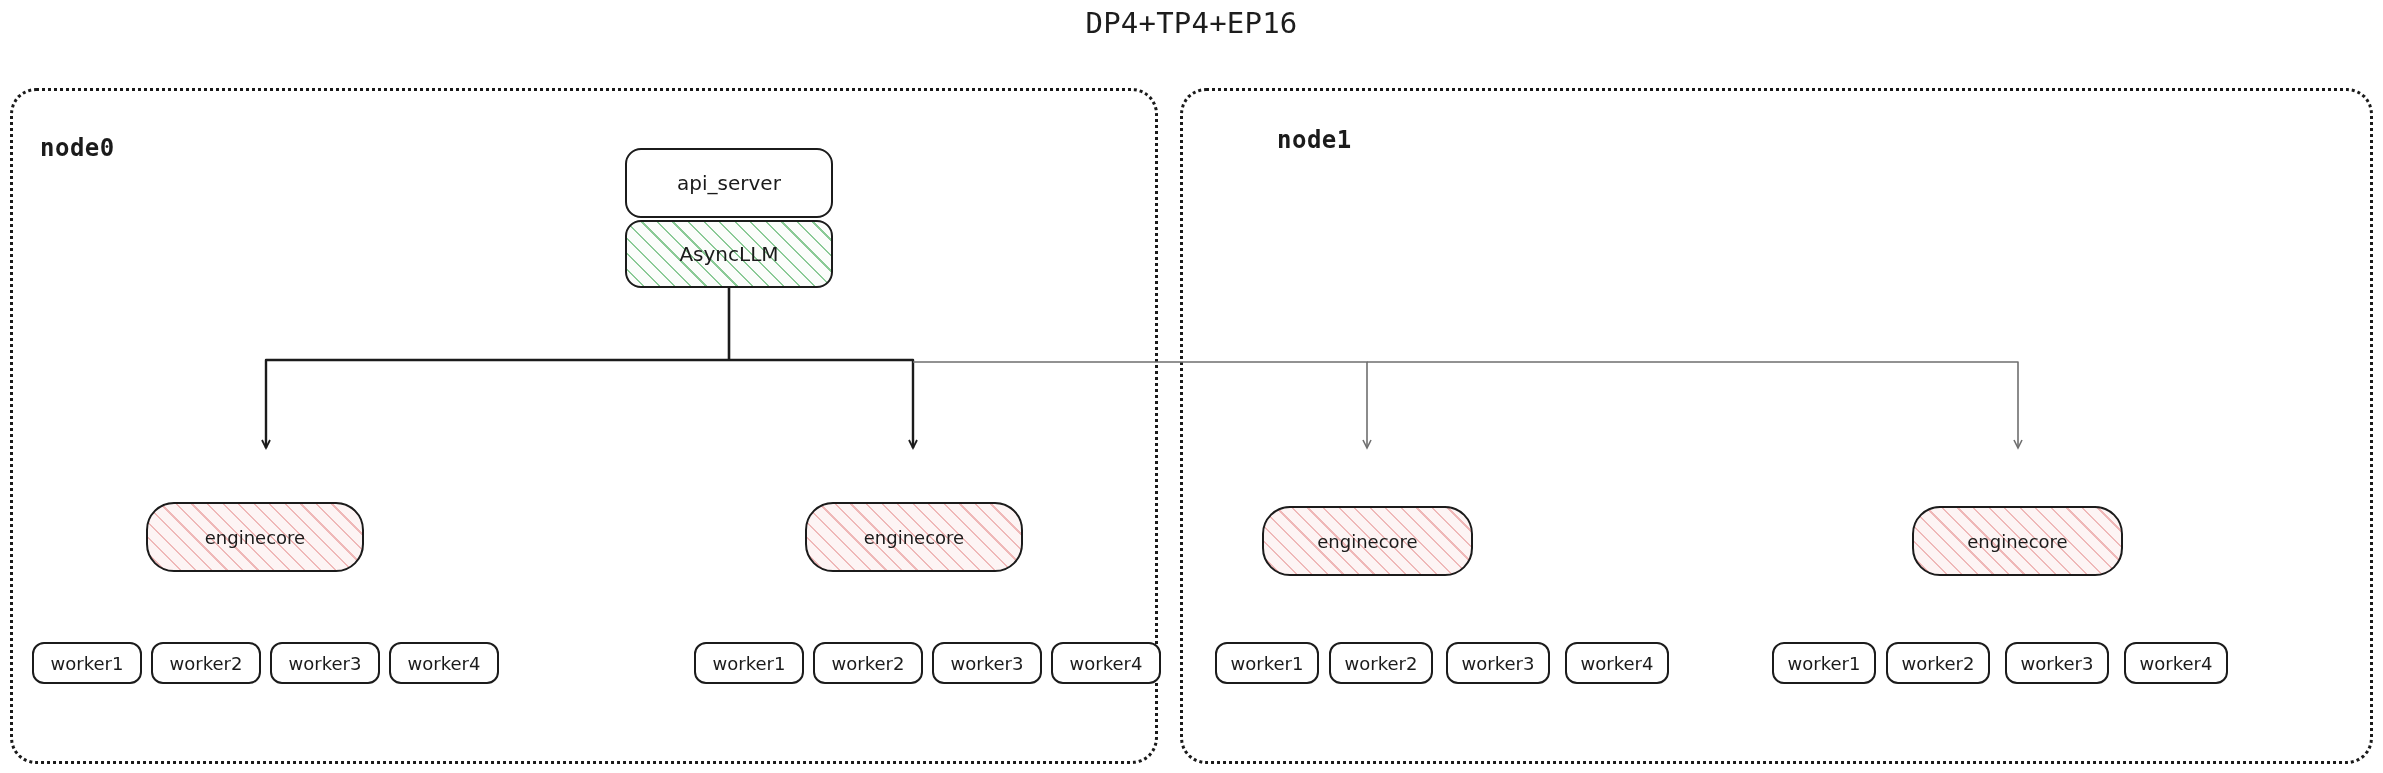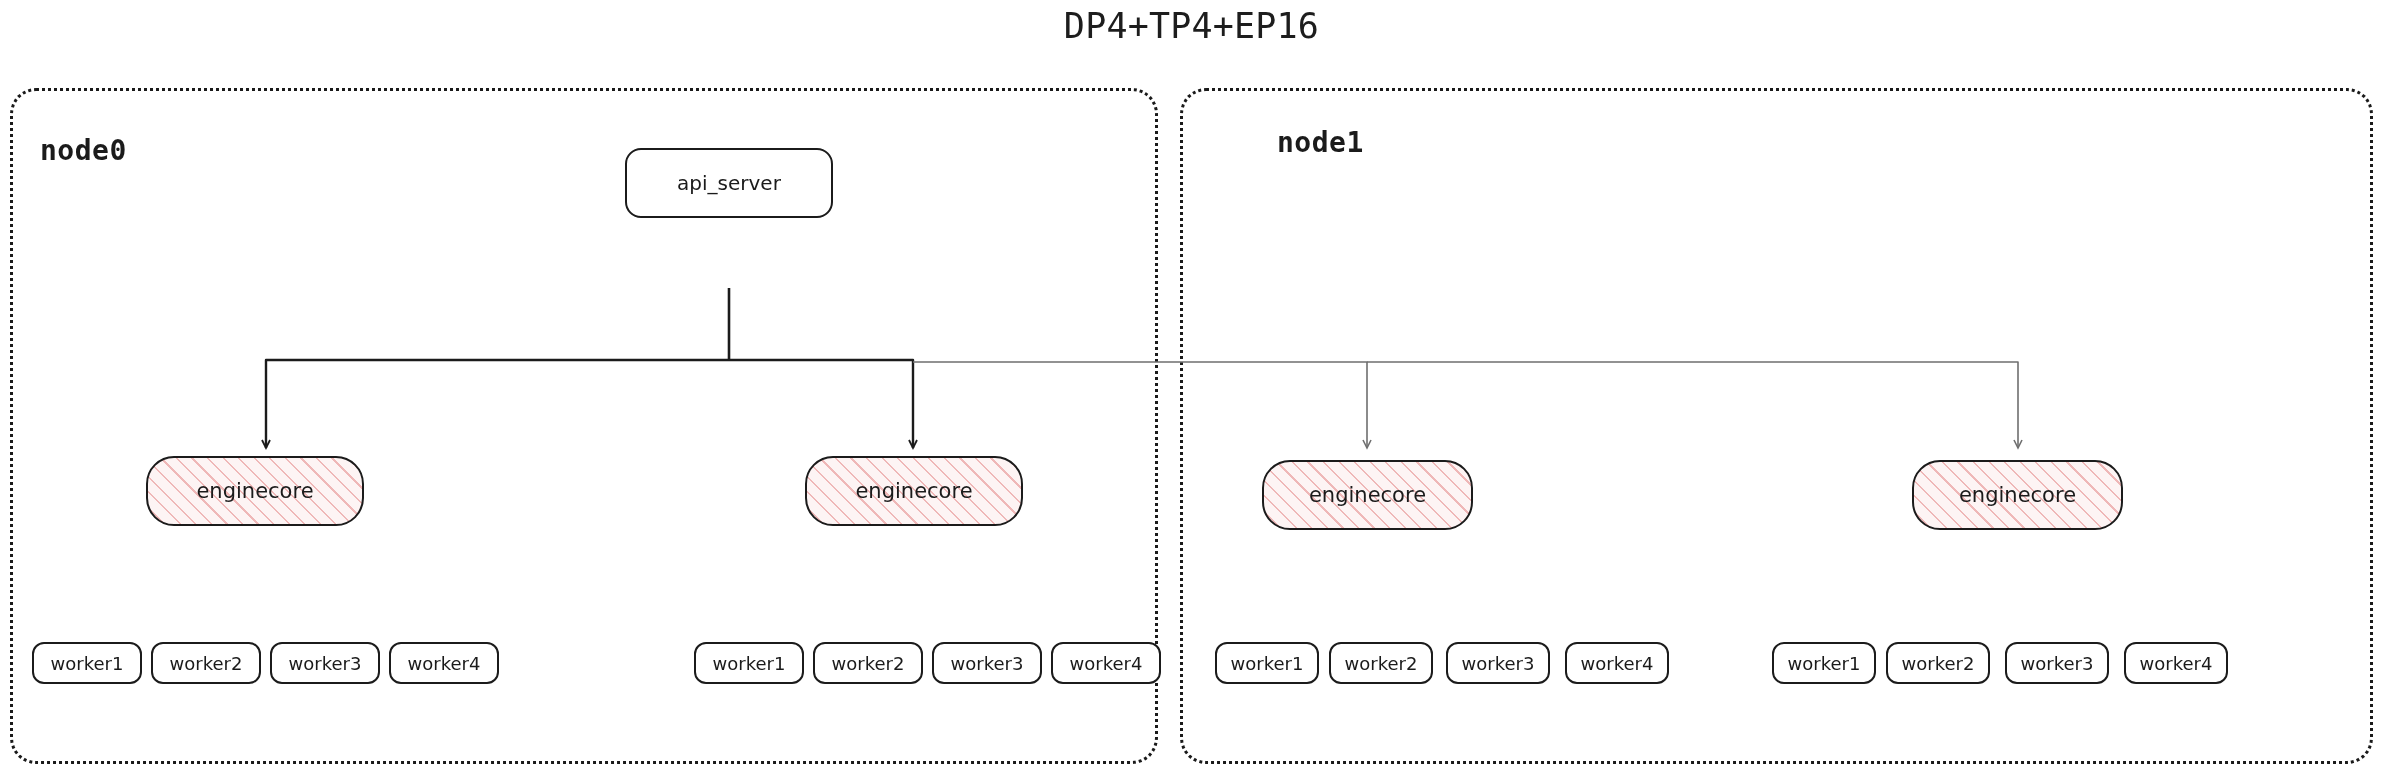--- a/index.html
+++ b/index.html
@@ -19,38 +19,38 @@
   }
 
   
   .diagram-title {
     position: absolute;
     left: 0;
     top: 6px;
     width: 2383px;
     text-align: center;
     font-family: "DejaVu Sans Mono", monospace;
-    font-size: 35px;
+    font-size: 29px;
     font-weight: 500;
     color: #1d1d1d;
     letter-spacing: 0.2px;
   }
 
   
   .node-box {
     position: absolute;
     border: 3px dotted #1a1a1a;
     border-radius: 26px;
     background: transparent;
     box-sizing: border-box;
   }
   .node-label {
     position: absolute;
     font-family: "DejaVu Sans Mono", monospace;
-    font-size: 28px;
+    font-size: 24px;
     font-weight: 700;
     color: #1b1b1b;
     letter-spacing: 0.5px;
     white-space: nowrap;
   }
 
   
   .gbox {
     position: absolute;
     box-sizing: border-box;
@@ -76,29 +76,30 @@
     background-color: #fbfdfb;
     background-image: repeating-linear-gradient(
         45deg,
         rgba(46, 160, 67, 0.55) 0px,
         rgba(46, 160, 67, 0.55) 1.6px,
         rgba(255,255,255,0) 1.6px,
         rgba(255,255,255,0) 11px);
   }
 
   .box-engine {
-    font-size: 21px;
+    font-size: 18px;
     border-radius: 28px;
     background-color: #fdf4f4;
     background-image: repeating-linear-gradient(
         45deg,
         rgba(222, 110, 110, 0.45) 0px,
         rgba(222, 110, 110, 0.45) 1.6px,
         rgba(255,255,255,0) 1.6px,
         rgba(255,255,255,0) 11px);
+    margin-top: 46px;
   }
 
   .box-worker {
     font-size: 18px;
     border-radius: 12px;
     border-width: 2.5px;
     background: #ffffff;
     white-space: nowrap;
   }
 
@@ -122,20 +123,23 @@
   <div class="node-box" style="left:10px; top:88px; width:1148px; height:676px;"></div>
   <div class="node-label" style="left:40px; top:134px;">node0</div>
 
   <div class="node-box" style="left:1180px; top:88px; width:1193px; height:676px;"></div>
   <div class="node-label" style="left:1277px; top:126px;">node1</div>
 
   <div class="gbox box-api" style="left:625px; top:148px; width:208px; height:70px;">
     <span>api_server</span>
   </div>
 
+  <div class="gbox box-async" style="left:625px; top:220px; width:208px; height:68px;">
+    <span>AsyncLLM</span>
+  </div>
 
   <svg id="wires" viewBox="0 0 2383 773">
     <defs>
       <marker id="arrowDark" markerWidth="12" markerHeight="12" refX="9" refY="5" orient="auto" markerUnits="userSpaceOnUse">
         <path d="M1,1 L9,5 L1,9" fill="none" stroke="#1b1b1b" stroke-width="1.8"></path>
       </marker>
       <marker id="arrowLight" markerWidth="12" markerHeight="12" refX="9" refY="5" orient="auto" markerUnits="userSpaceOnUse">
         <path d="M1,1 L9,5 L1,9" fill="none" stroke="#6f6f6f" stroke-width="1.6"></path>
       </marker>
     </defs>

